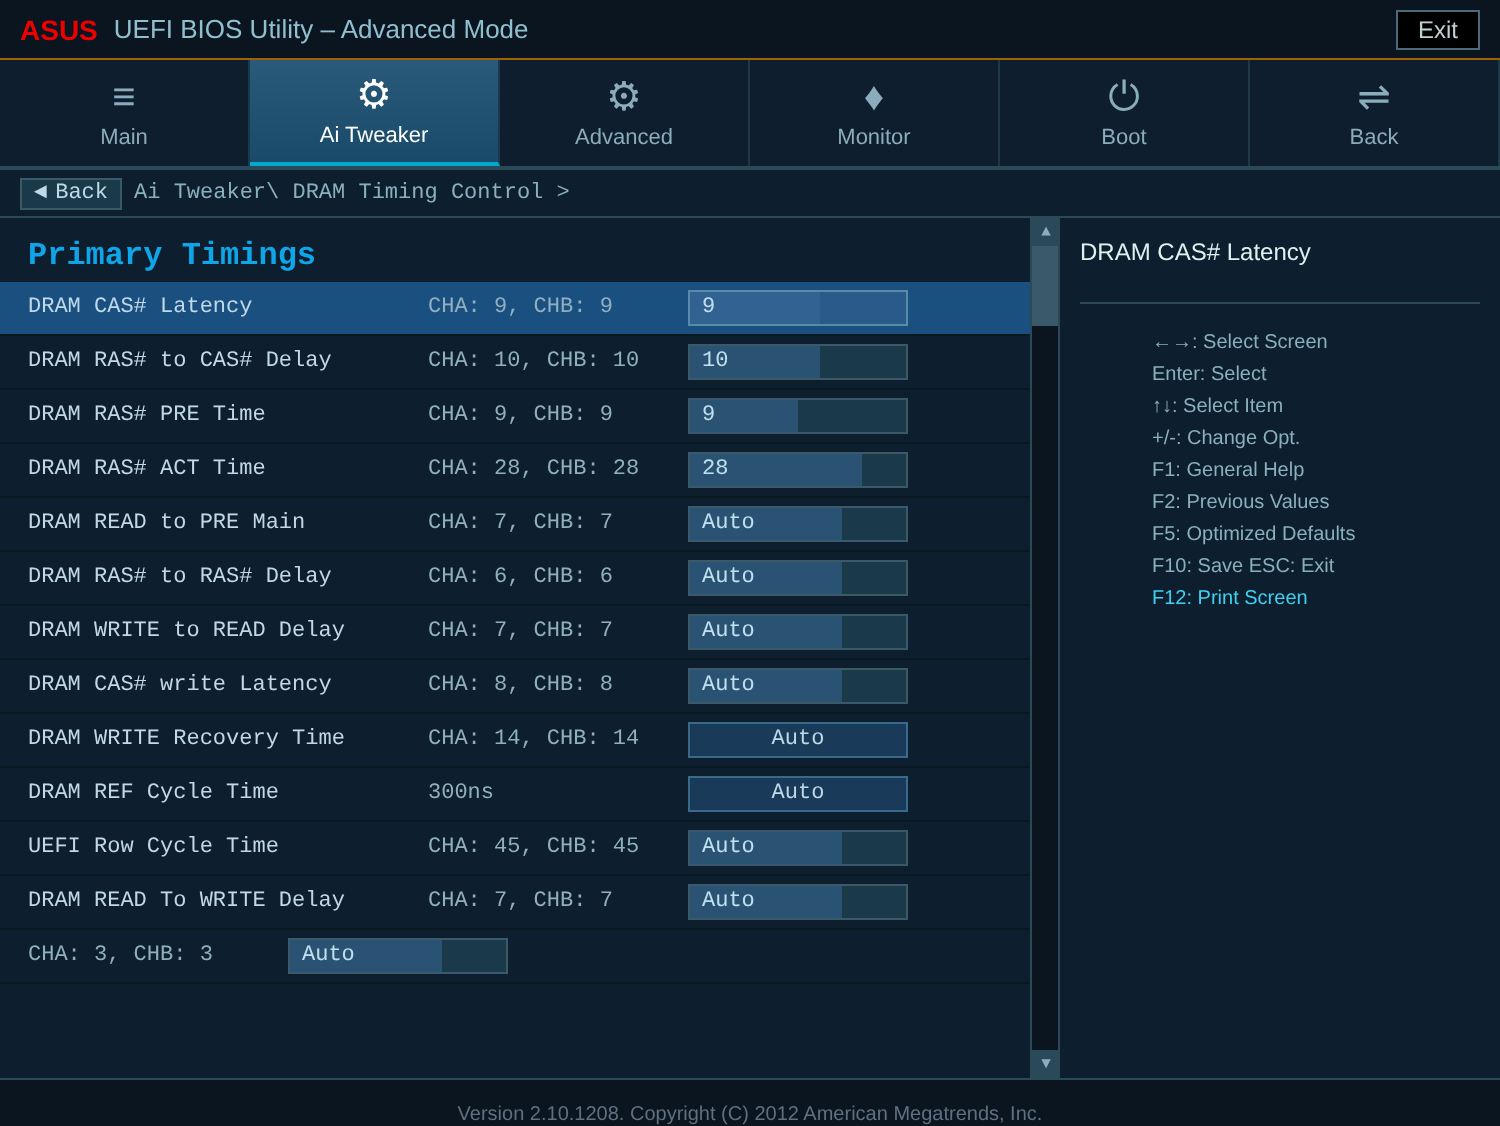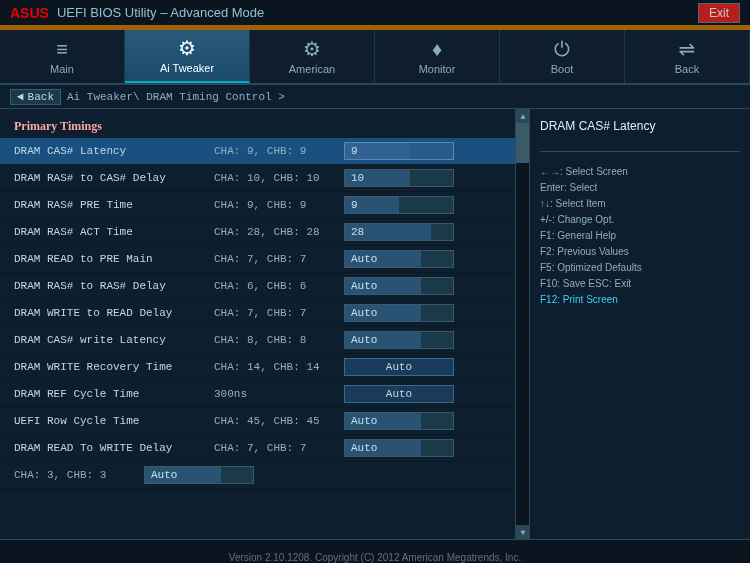--- a/index.html
+++ b/index.html
@@ -14,40 +14,40 @@
     }
 
     
     #header {
       background: #0a1520;
       height: 30px;
       display: flex;
       align-items: center;
       justify-content: space-between;
       padding: 0 10px;
-      border-bottom: 5px solid #a16207;
+      border-bottom: 1px solid #a16207;
     }
     #header-logo {
       display: flex;
       align-items: center;
       gap: 8px;
     }
     #asus-logo {
       color: #e00;
       font-weight: bold;
       font-size: 14px;
       font-family: Arial, sans-serif;
     }
     #header-title {
       color: #90c0d0;
       font-size: 13px;
       font-family: Arial, sans-serif;
     }
     #exit-btn {
-      background: #b91c1c;
+      background: #000000;
       border: 1px solid #4a6a7a;
       color: #c0d0d0;
       padding: 2px 10px;
       cursor: pointer;
       font-size: 12px;
       display: flex;
       align-items: center;
       gap: 4px;
     }
 
@@ -118,24 +118,24 @@
       overflow: hidden;
       position: relative;
       border-right: 1px solid #2a4a5a;
     }
 
     #left-panel-inner {
       padding: 6px 0;
     }
 
     .section-header {
-      color: #fca5a5;
+      color: #0ea5e9;
       padding: 4px 14px;
-      font-size: 12px;
-      font-family: Liberation Serif, serif;
+      font-size: 16px;
+      font-family: Liberation Mono, monospace;
       font-weight: bold;
     }
 
     .timing-row {
       display: flex;
       align-items: center;
       padding: 4px 14px;
       min-height: 26px;
       cursor: pointer;
       border-bottom: 1px solid #0a1820;
@@ -255,20 +255,21 @@
     }
     .right-divider {
       height: 1px;
       background: #2a4a5a;
       margin: 6px 0;
     }
     .help-item {
       color: #8ab0c0;
       font-size: 10px;
       line-height: 1.6;
+      margin-left: 36px;
     }
     .help-item.cyan {
       color: #40d0f0;
     }
 
     
     #footer {
       background: #0a1520;
       height: 36px;
       display: flex;
@@ -295,21 +296,21 @@
     <div class="nav-tab">
       <span class="nav-tab-icon">≡</span>
       <span>Main</span>
     </div>
     <div class="nav-tab active">
       <span class="nav-tab-icon">⚙</span>
       <span>Ai Tweaker</span>
     </div>
     <div class="nav-tab">
       <span class="nav-tab-icon">⚙</span>
-      <span>American</span>
+      <span>Advanced</span>
     </div>
     <div class="nav-tab">
       <span class="nav-tab-icon">♦</span>
       <span>Monitor</span>
     </div>
     <div class="nav-tab">
       <span class="nav-tab-icon">⏻</span>
       <span>Boot</span>
     </div>
     <div class="nav-tab">

